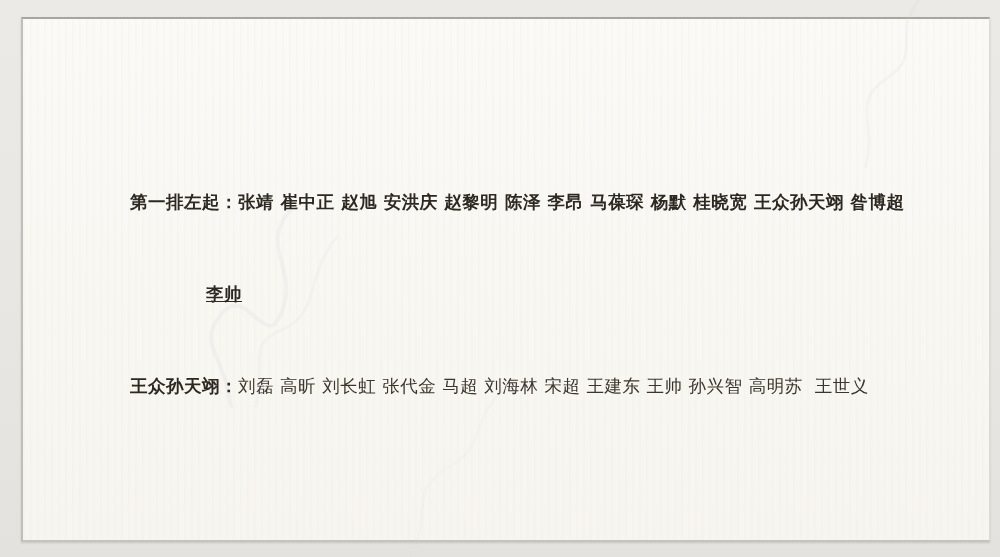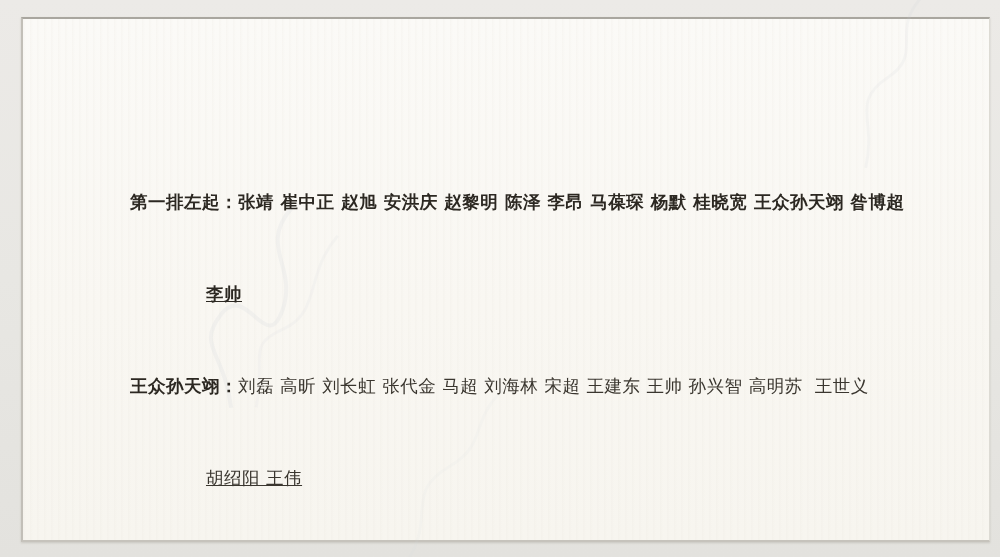--- a/index.html
+++ b/index.html
@@ -82,21 +82,20 @@
     </div>
 
     <div class="caption-block">
 
       <div class="cap-line bold"><span class="cap-label">第一排左起：</span><span>张靖 崔中正 赵旭 安洪庆 赵黎明 陈泽 李昂 马葆琛 杨默 桂晓宽 王众孙天翊 昝博超</span></div>
 
       <div class="cap-line bold indent"><span>李帅</span></div>
 
       <div class="cap-line"><span class="cap-label">王众孙天翊：</span><span>刘磊 高昕 刘长虹 张代金 马超 刘海林 宋超 王建东 王帅 孙兴智 高明苏  王世义</span></div>
 
-      <div class="cap-line indent"><span>胡绍阳 王伟</span></div>
 
       
 
       
 
       
 
       
 
       

